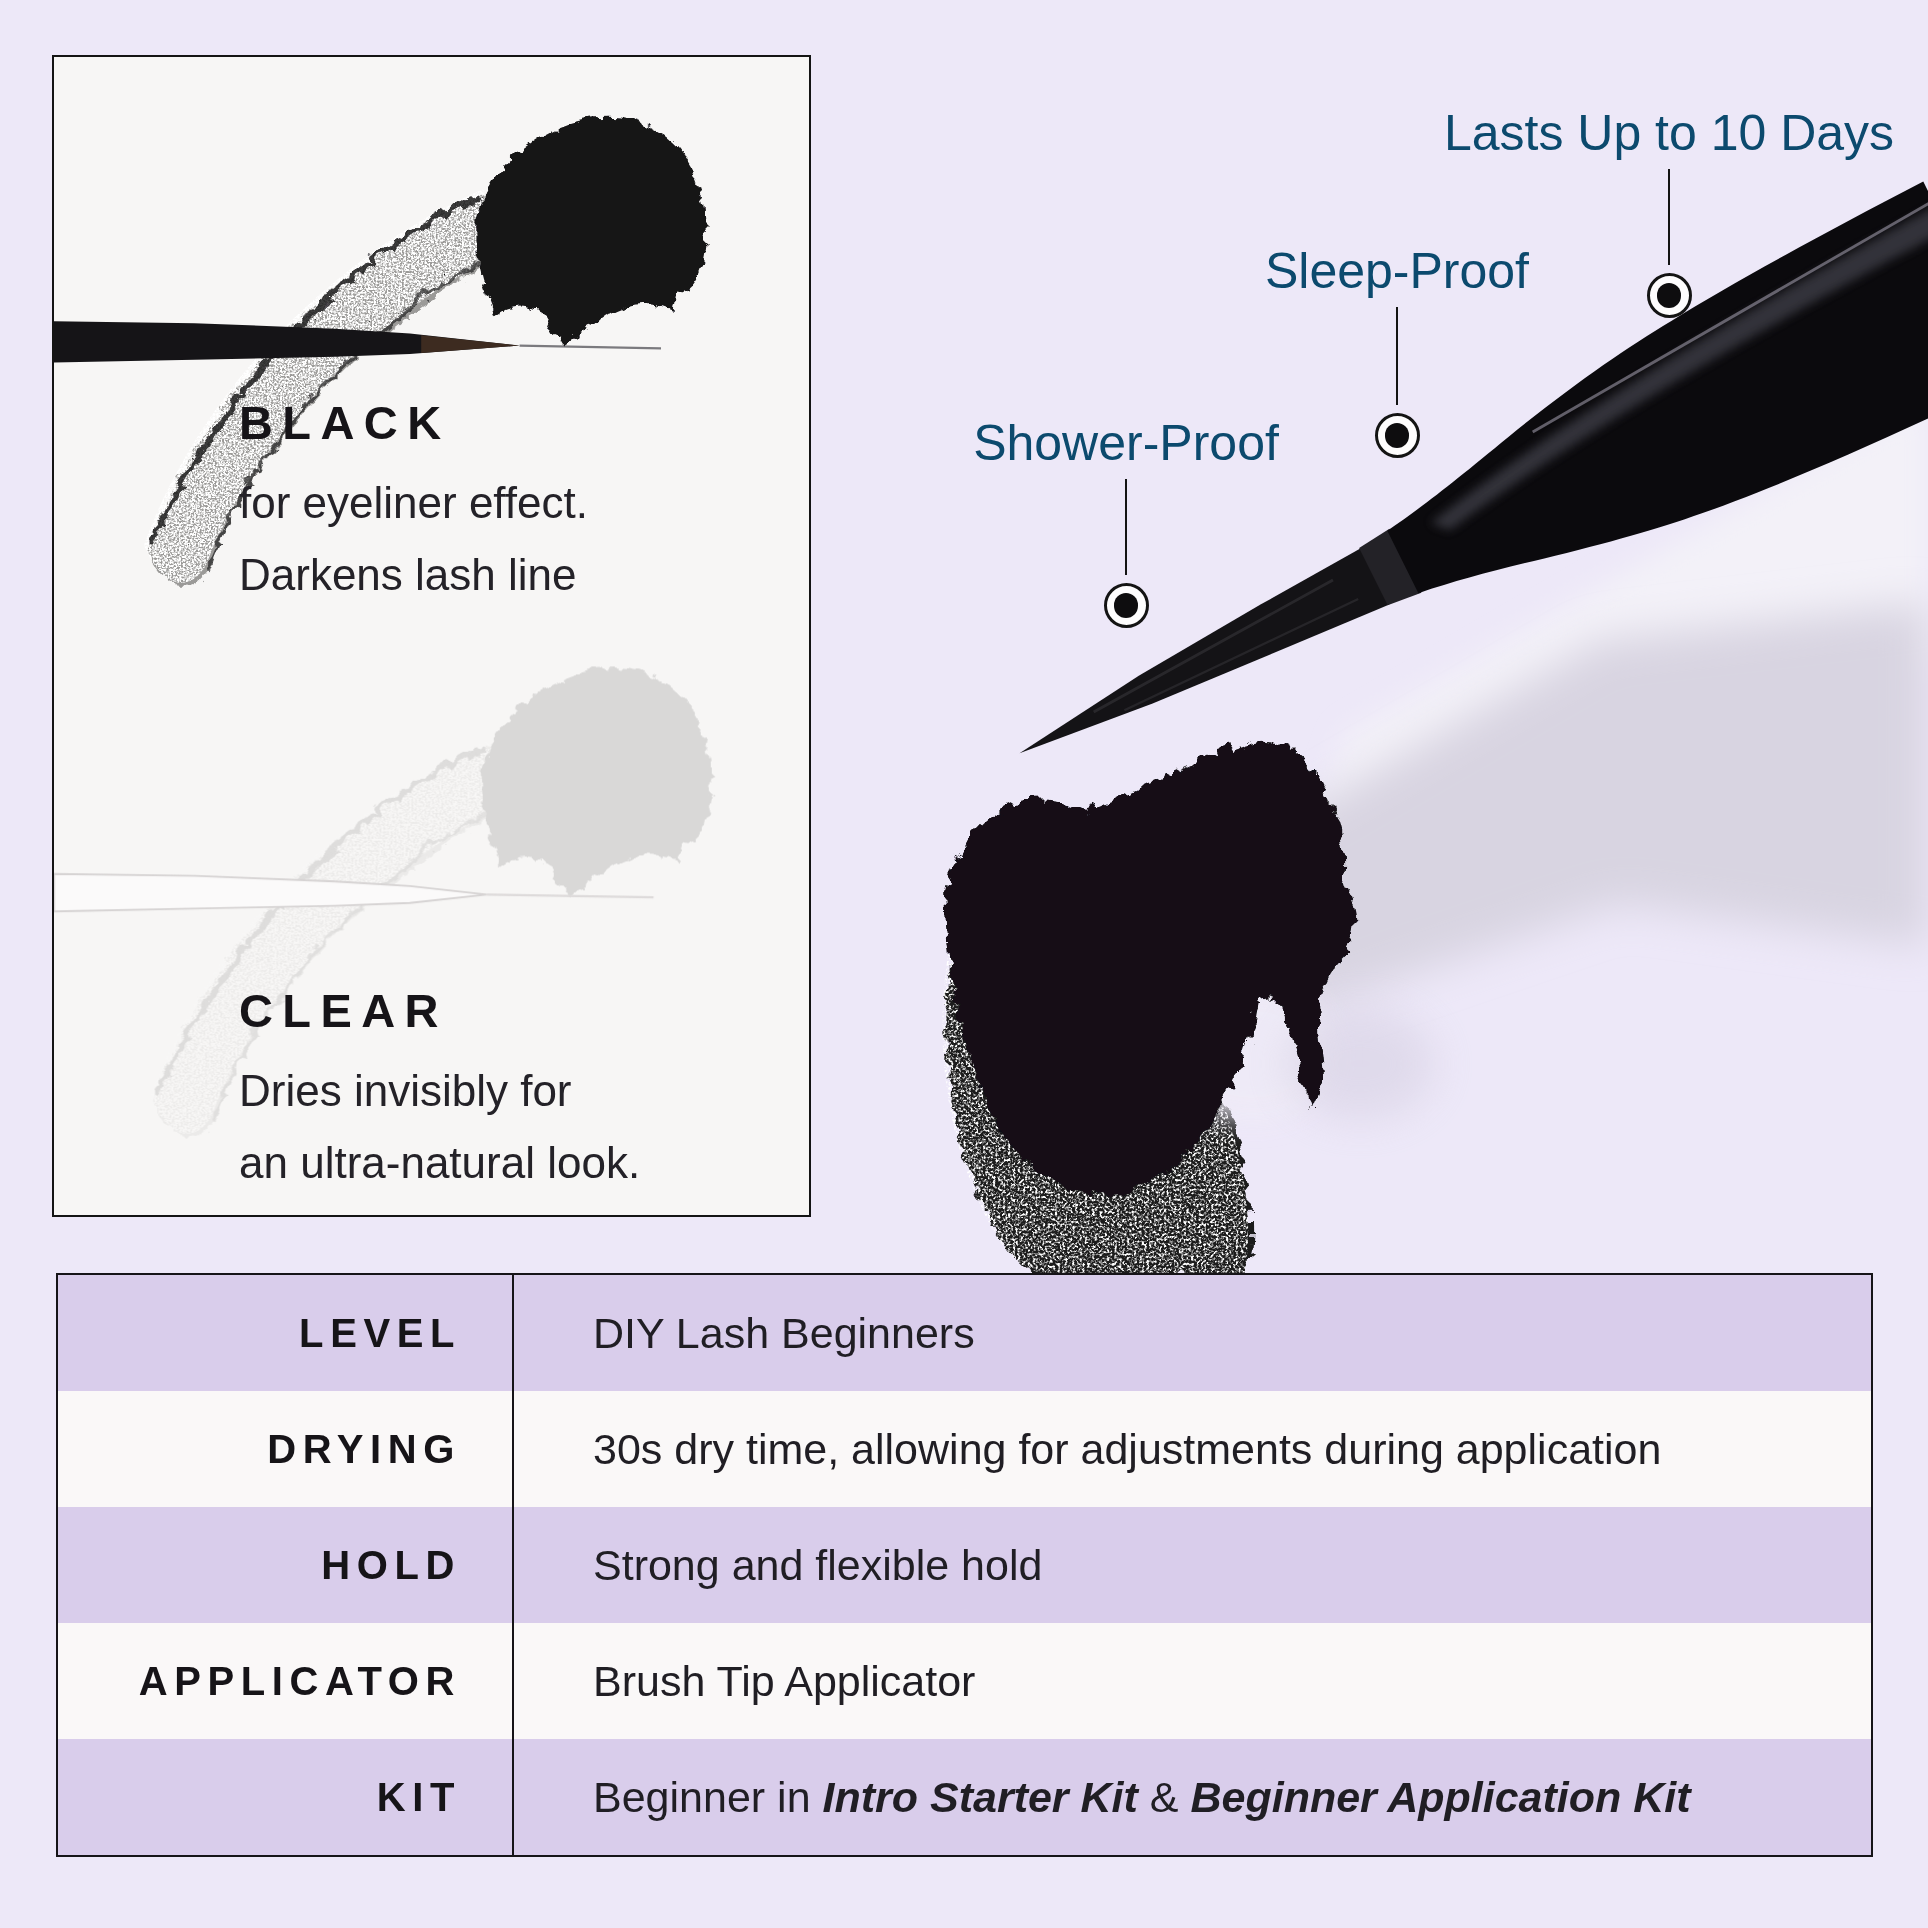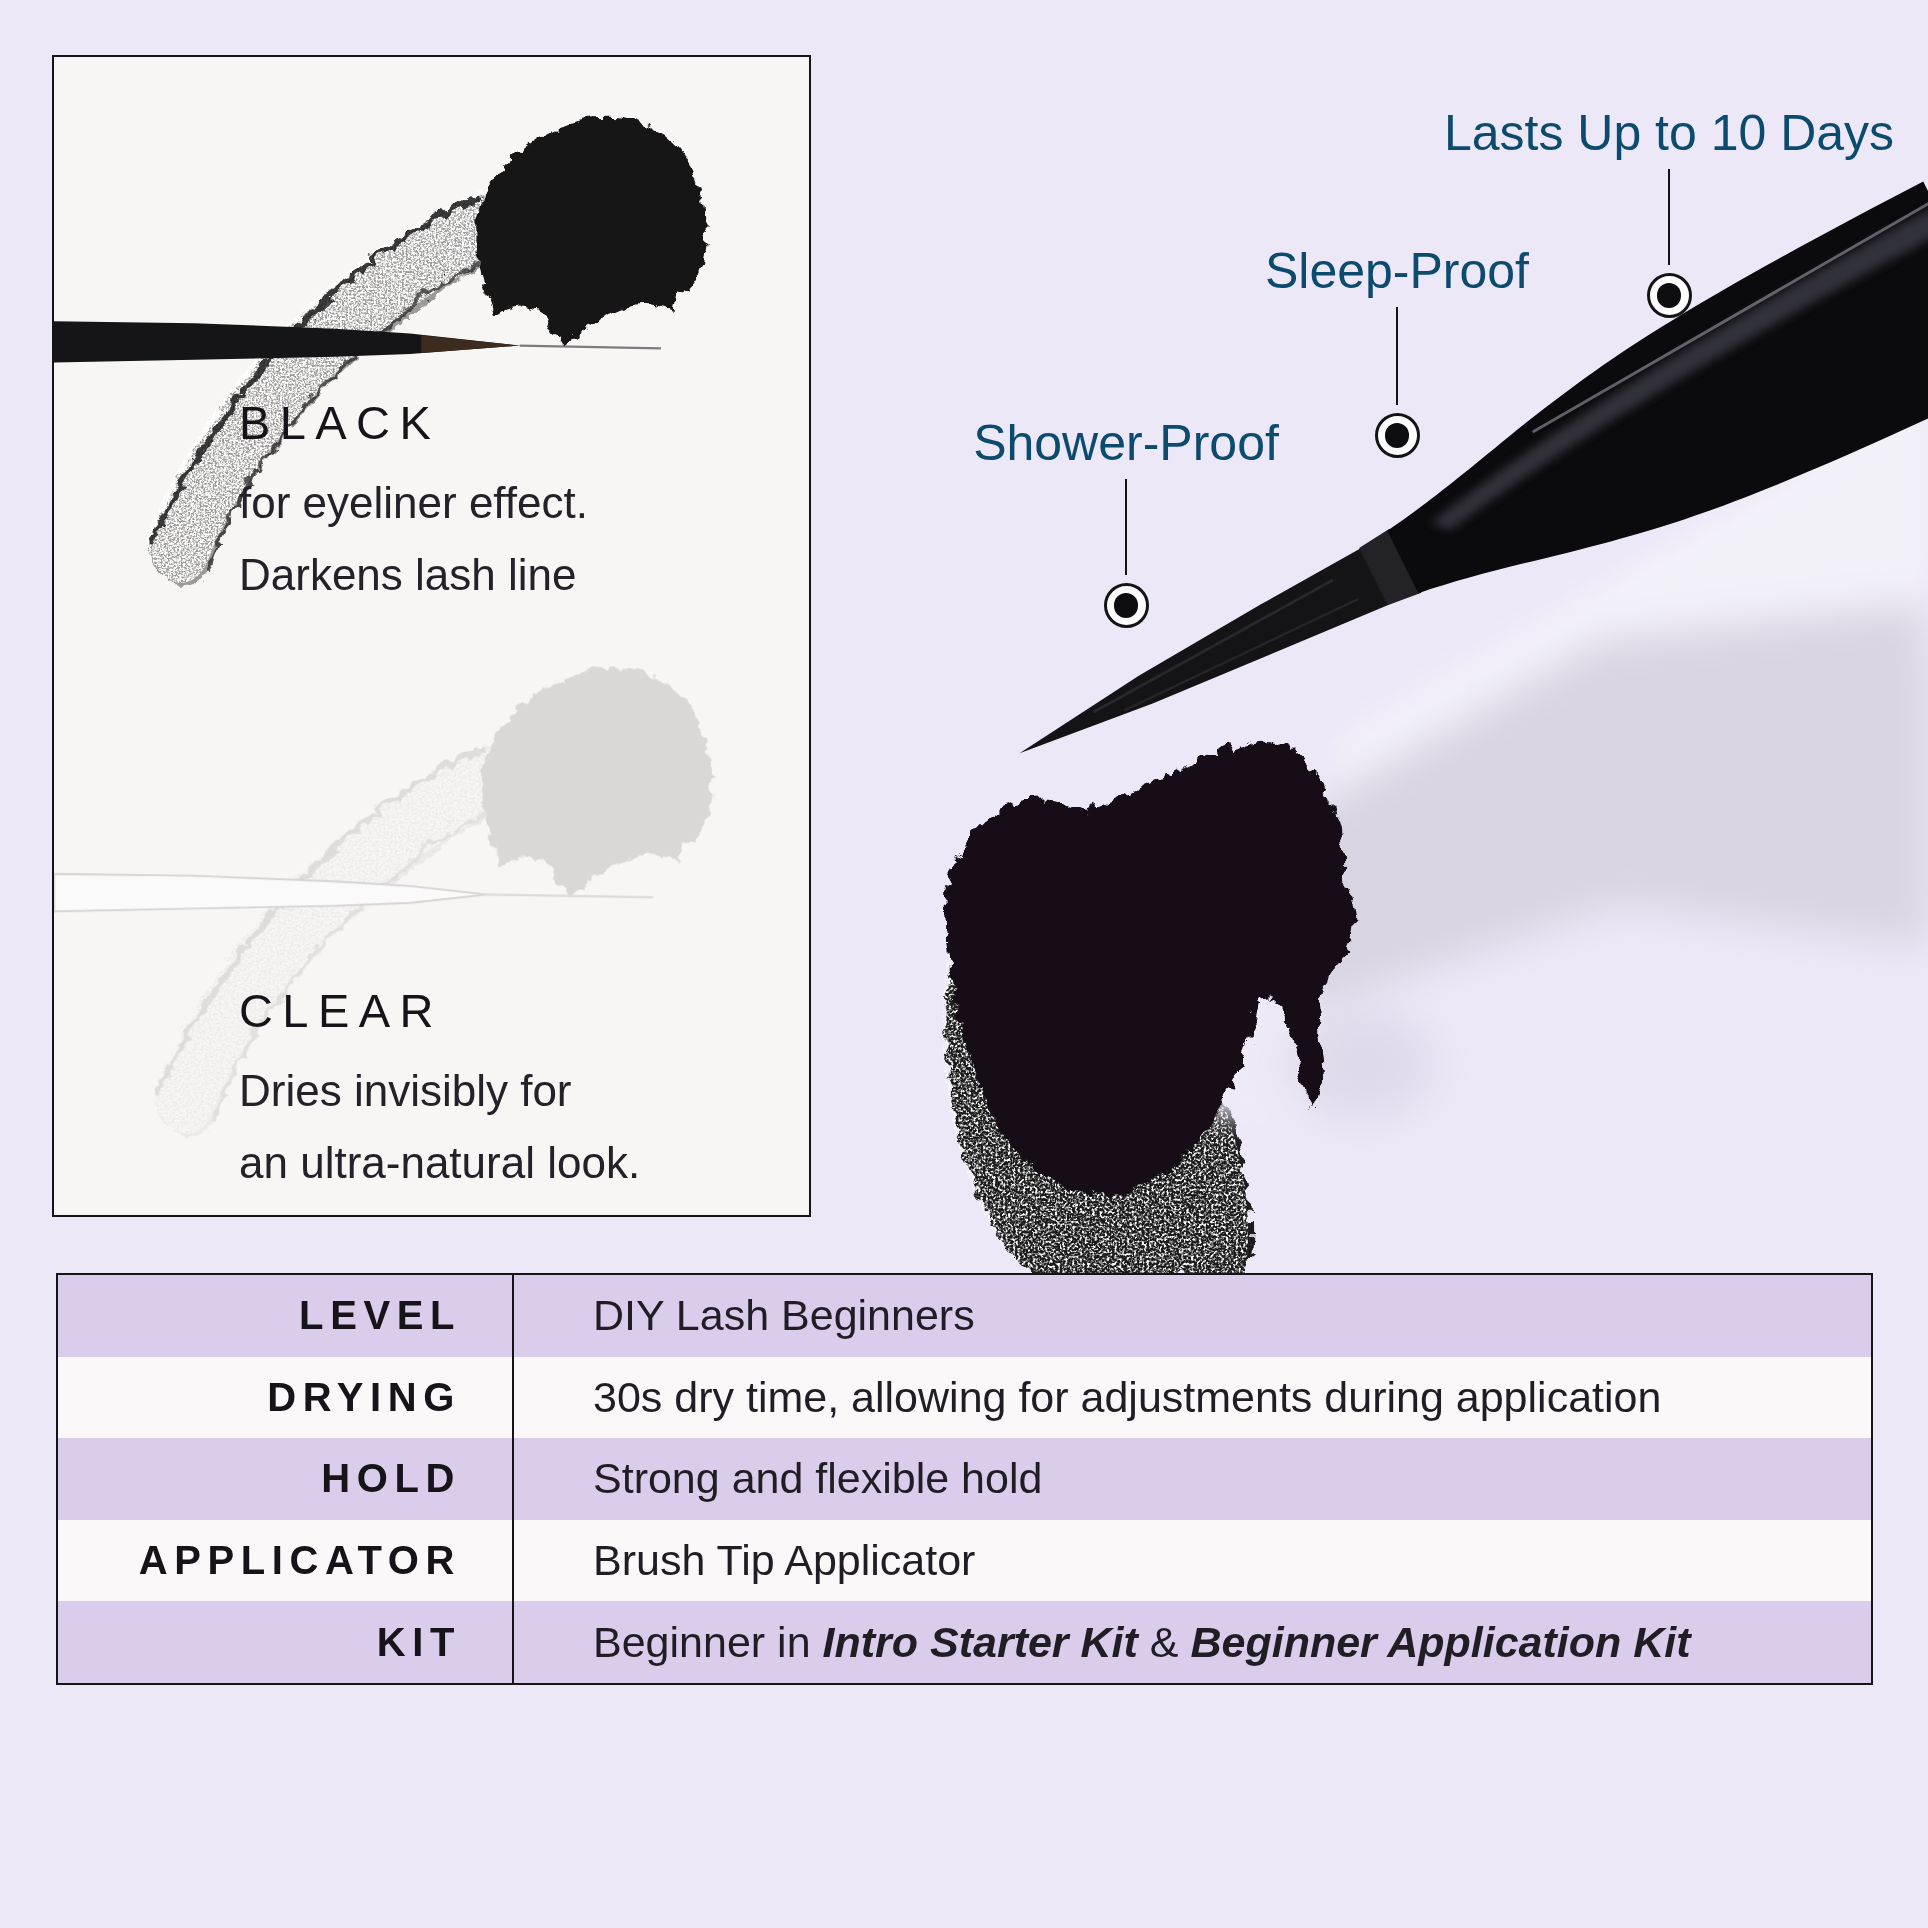--- a/index.html
+++ b/index.html
@@ -12,21 +12,21 @@
   
   .card{
     position:absolute;left:52px;top:55px;width:759px;height:1162px;
     background:#F7F6F5;border:2.8px solid #141414;box-sizing:border-box;z-index:2;
   }
   .card svg{position:absolute;left:0;top:0;width:100%;height:100%;}
   .swatch-text{position:absolute;left:185px;z-index:3;}
   .swatch-text.black{top:339px;}
   .swatch-text.clear{top:927px;}
   .swatch-name{
-    font-size:47px;font-weight:400;letter-spacing:9.4px;color:#161418;
+    font-size:47px;font-weight:700;letter-spacing:9.4px;color:#161418;
     margin:0 0 17px 0;line-height:1.15;
   }
   .swatch-line{font-size:44px;line-height:72px;color:#242228;}
   
   .callout{
     position:absolute;width:584px;display:flex;flex-direction:column;
     align-items:center;z-index:4;
   }
   .callout-label{font-size:50px;color:#0c4a6e;line-height:53px;white-space:nowrap;}
   .callout-line{width:2.8px;background:#141414;margin-top:9.4px;}
@@ -39,21 +39,21 @@
   .callout.lasts{left:1377px;top:107px;}
   .callout.lasts  .callout-line{height:96px;}
   .callout.sleep{left:1105px;top:245px;}
   .callout.sleep  .callout-line{height:98px;}
   .callout.shower{left:834px;top:409px;margin-top:8px;}
   .callout.shower .callout-line{height:96px;}
   
   .art{position:absolute;left:0;top:0;width:1928px;height:1928px;z-index:1;}
   
   .spec-table{
-    position:absolute;left:56px;top:1273px;width:1817px;height:412px;
+    position:absolute;left:56px;top:1273px;width:1817px;height:584px;
     border:2.8px solid #161418;box-sizing:border-box;z-index:3;
     display:grid;grid-auto-rows:1fr;
   }
   .spec-row{display:grid;grid-template-columns:456px 1fr;}
   .spec-row:nth-child(odd){background:#D9CDEB;}
   .spec-row:nth-child(even){background:#FAF8F8;}
   .spec-label{
     border-right:2.8px solid #161418;display:flex;align-items:center;
     justify-content:flex-end;padding-right:51px;
     font-size:40px;font-weight:700;letter-spacing:6.6px;color:#161418;

